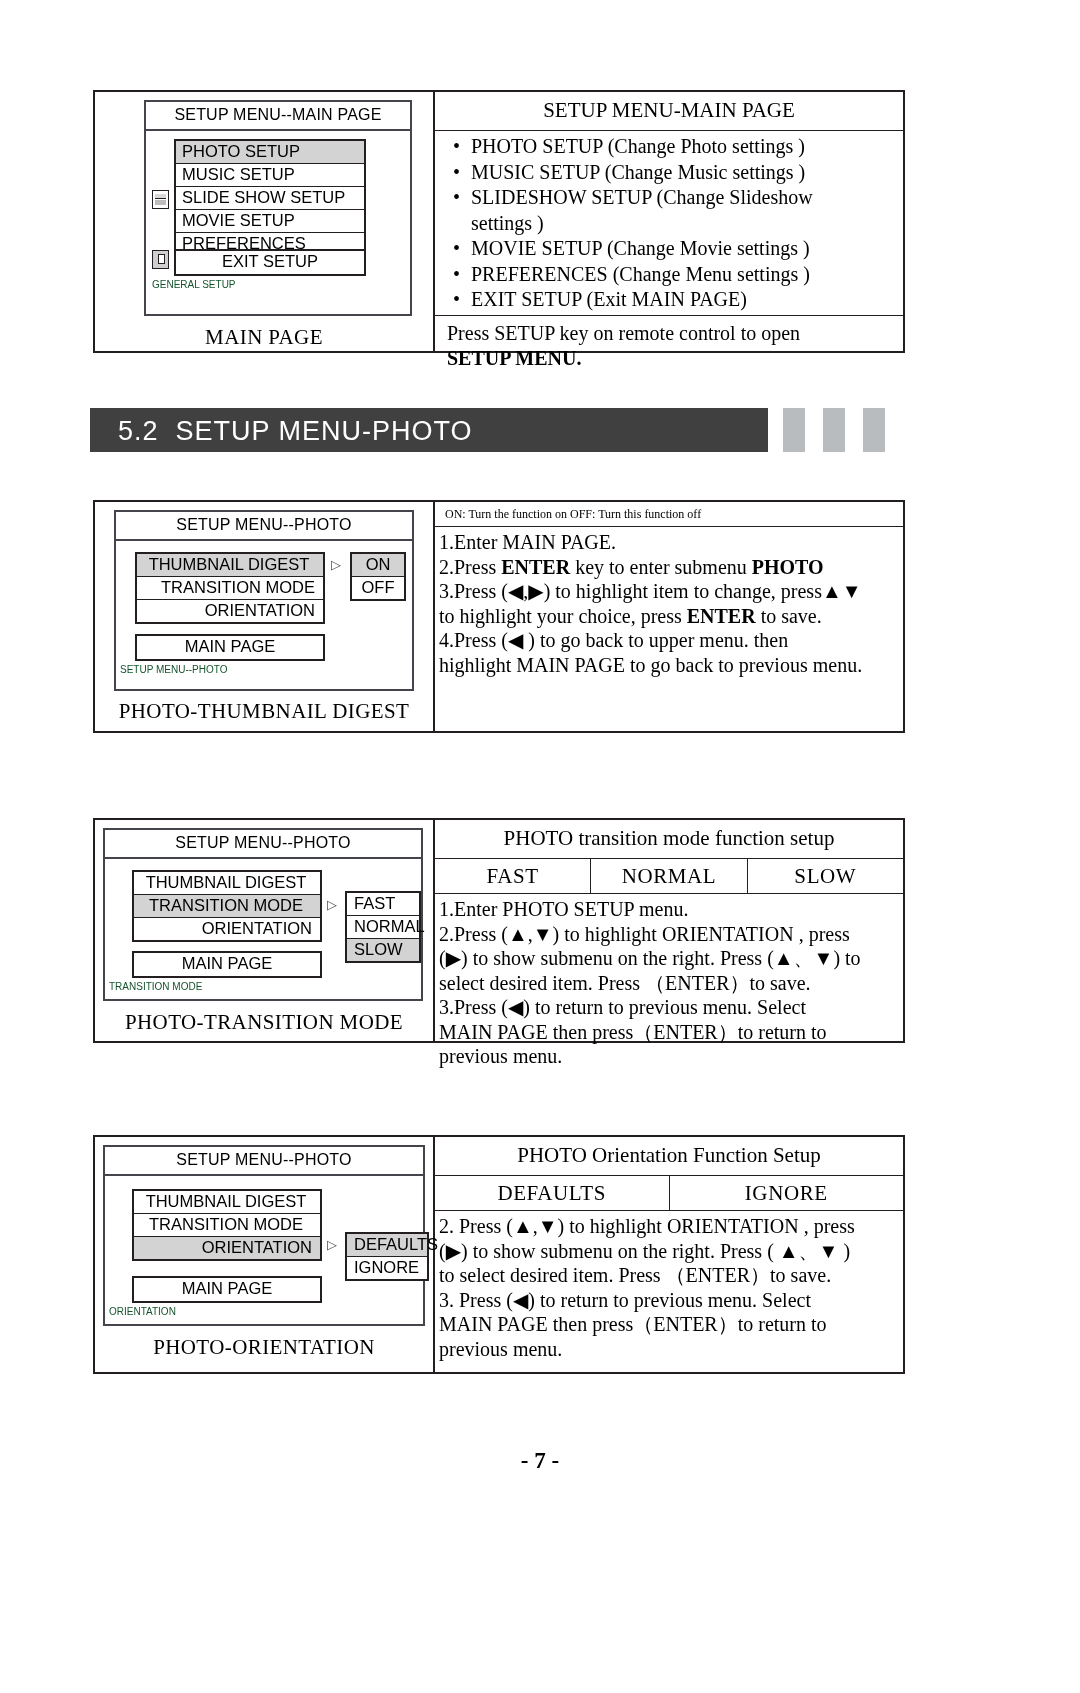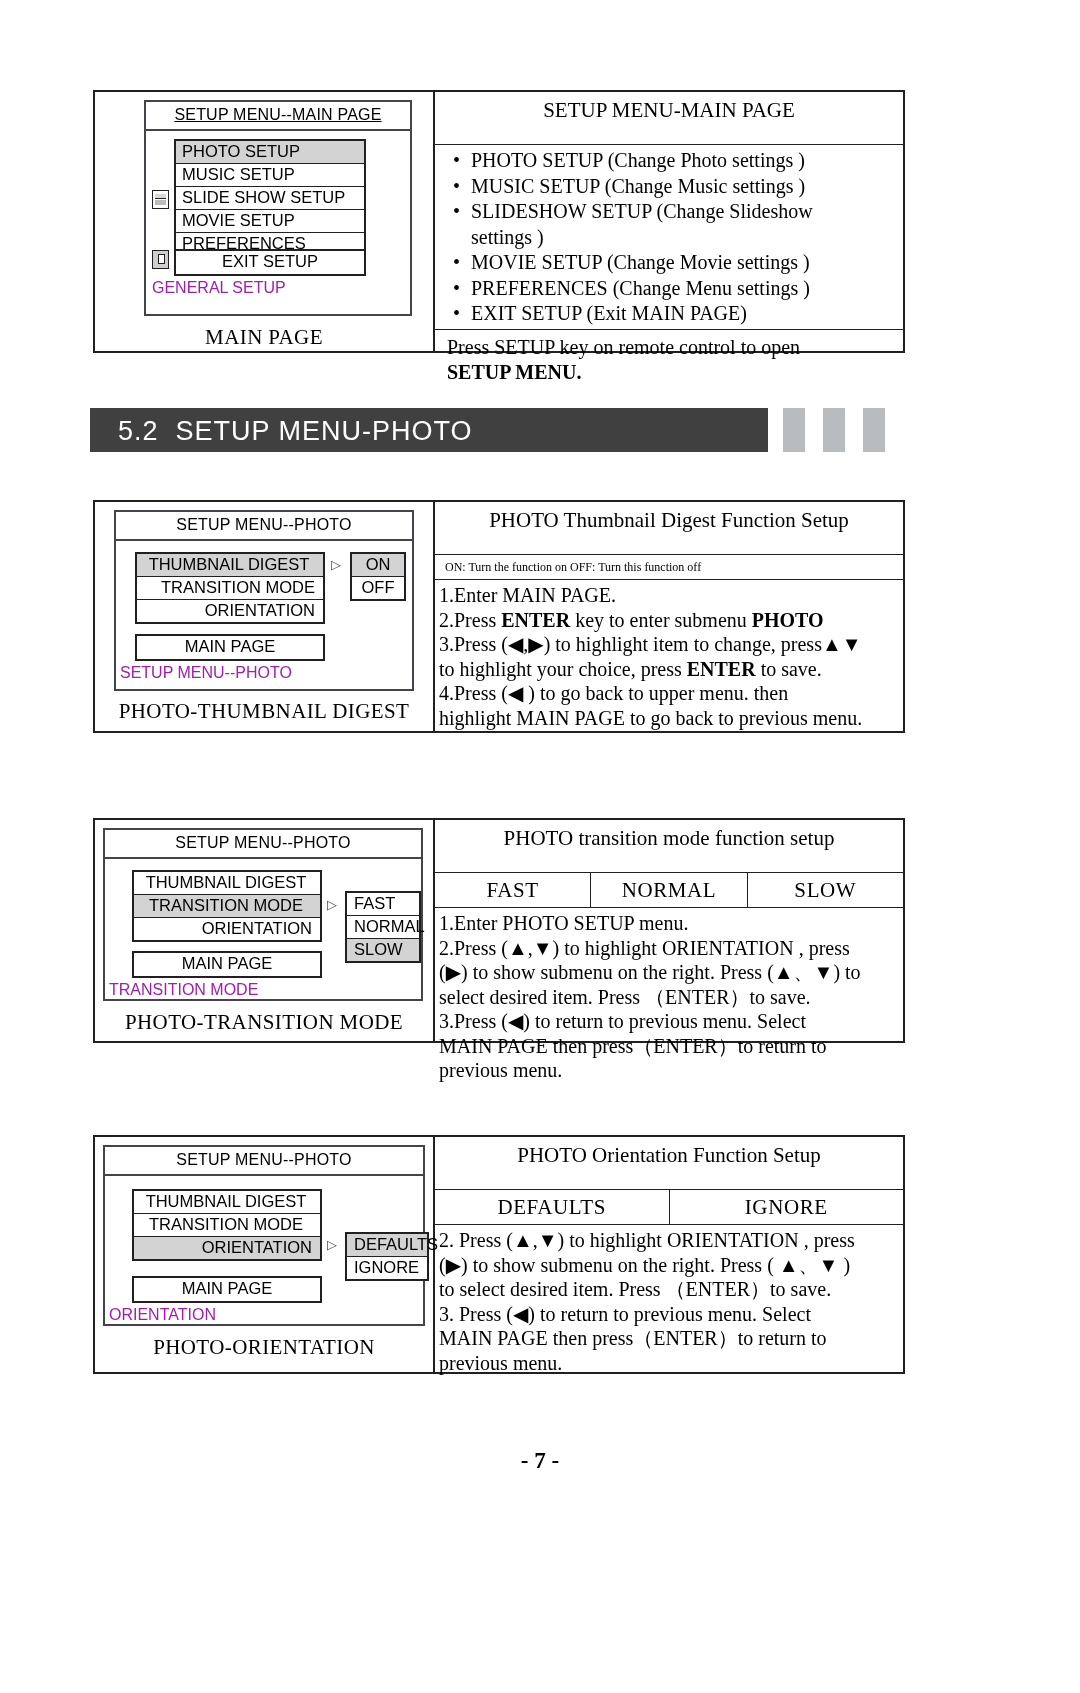--- a/index.html
+++ b/index.html
@@ -122,22 +122,22 @@
   .arrow-cue {
     position: absolute;
     font-size: 13px;
     line-height: 13px;
     color: #4a4a52;
     font-family: "DejaVu Sans", sans-serif;
   }
   .osd-footnote {
     position: absolute;
     font-family: "Liberation Sans", sans-serif;
-    font-size: 16px;
-    color: #a21caf;
+    font-size: 10px;
+    color: #14532d;
     white-space: nowrap;
   }
   .icon-box {
     position: absolute;
     box-sizing: border-box;
     border: 1.5px solid #231f20;
     background: #fff;
   }
 
   .caption {
@@ -148,21 +148,21 @@
     font-size: 21px;
     letter-spacing: .4px;
     white-space: nowrap;
   }
 
   
   .r-head {
     box-sizing: border-box;
     text-align: center;
     font-size: 21px;
-    padding: 6px 0 21px 0;
+    padding: 6px 0 7px 0;
     border-bottom: 1.6px solid #231f20;
     white-space: nowrap;
   }
   .r-sub {
     box-sizing: border-box;
     font-size: 20px;
     padding: 5px 0 4px 10px;
     border-bottom: 1.6px solid #231f20;
     white-space: nowrap;
   }
@@ -236,21 +236,21 @@
     font-family: "Liberation Serif", serif;
   }
 </style>
 </head>
 <body>
 
 <div class="page">
 
   <div class="panel" style="left:93px; top:90px; width:812px; height:263px;">
     <div class="left">
-      <div class="osd" style="left:49px; top:8px; width:268px; height:215px;text-decoration:underline;">
+      <div class="osd" style="left:49px; top:8px; width:268px; height:215px;">
         <div class="osd-title" style="width:268px; margin-left:-2px; margin-top:-2px;">SETUP MENU--MAIN PAGE</div>
         <div class="osd-body" style="width:268px; height:185px; margin-left:-2px;">
           <div class="icon-box" style="left:6px; top:59px; width:17px; height:19px;">
             <div style="position:absolute;left:2px;top:3px;width:11px;height:4px;background:#d8d8d8;border-bottom:1px solid #231f20;"></div>
             <div style="position:absolute;left:2px;top:9px;width:11px;height:5px;background:#bdbdbd;"></div>
           </div>
           <div class="menu-list" style="left:28px; top:8px; width:192px;">
             <div class="menu-item sel">PHOTO SETUP</div>
             <div class="menu-item">MUSIC SETUP</div>
             <div class="menu-item">SLIDE SHOW SETUP</div>
@@ -308,21 +308,20 @@
             <div class="sub-item sel">ON</div>
             <div class="sub-item">OFF</div>
           </div>
           <div class="single-box" style="left:19px; top:93px; width:190px;">MAIN PAGE</div>
           <div class="osd-footnote" style="left:4px; top:123px;">SETUP MENU--PHOTO</div>
         </div>
       </div>
       <div class="caption" style="top:197px;">PHOTO-THUMBNAIL DIGEST</div>
     </div>
     <div class="right">
-      <div class="r-head">PHOTO Thumbnail Digest Function Setup</div>
       <div class="r-sub" style="font-size:12px;">ON: Turn the function on   OFF: Turn this function off</div>
       <div class="r-body">
         <div>1.Enter MAIN PAGE.</div>
         <div>2.Press <b>ENTER</b> key to enter submenu <b>PHOTO</b></div>
         <div>3.Press (◀,▶) to highlight item to change, press▲▼</div>
         <div>to highlight your choice,  press <b>ENTER</b> to save.</div>
         <div>4.Press (◀ ) to go back to upper menu. then</div>
         <div>highlight MAIN PAGE to go back to previous menu.</div>
       </div>
     </div>

